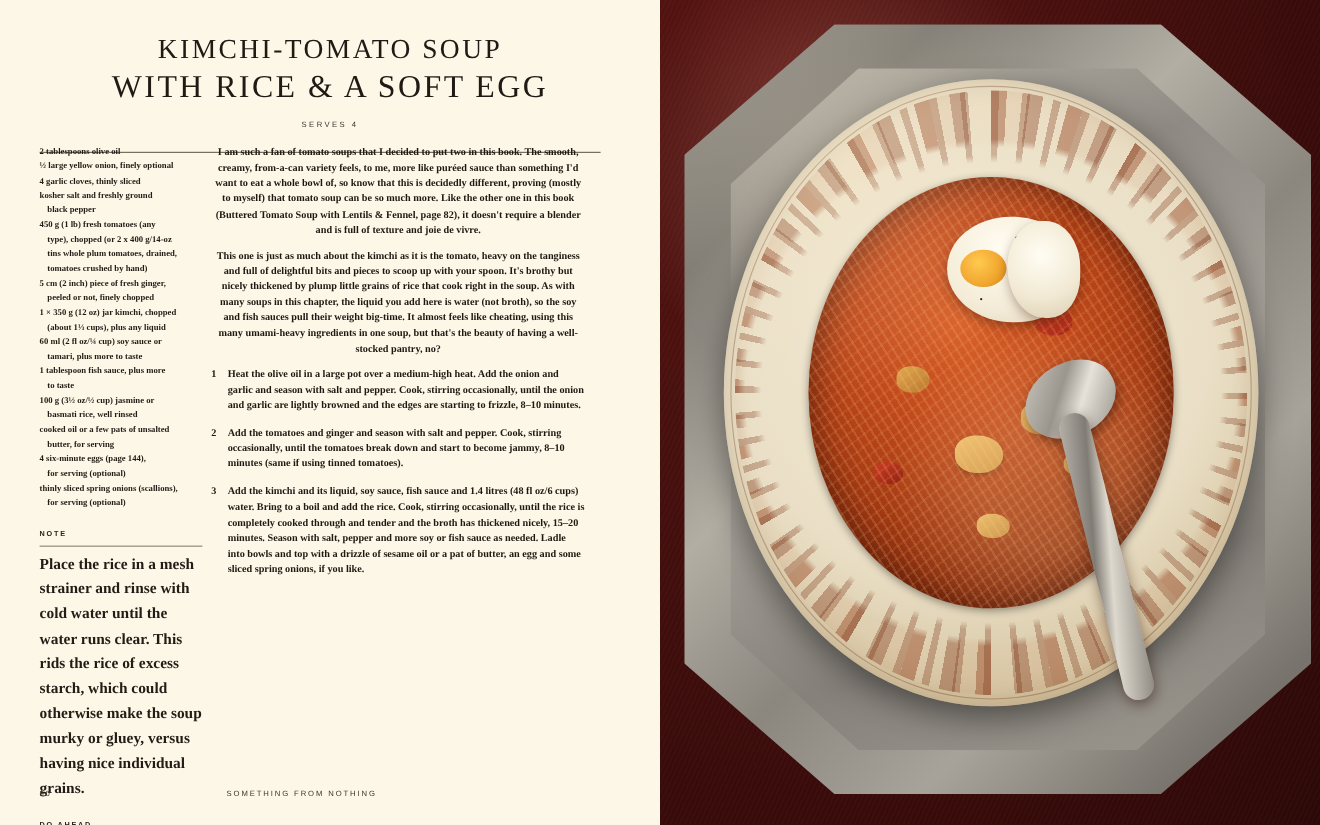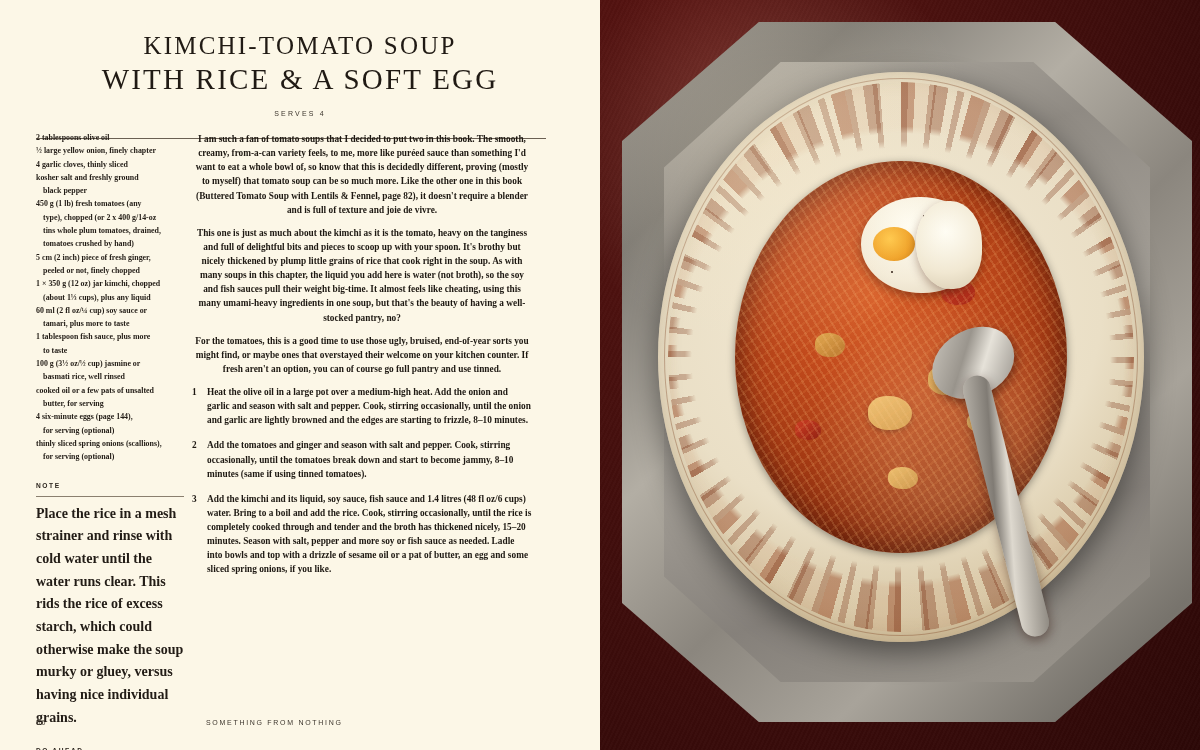--- a/index.html
+++ b/index.html
@@ -318,21 +318,21 @@
       </div>
       <div class="serves">SERVES 4</div>
     </div>
 
     <div class="rule"></div>
 
     <div class="columns">
 
       <div class="col-ing">
         <div class="ing-item">2 tablespoons olive oil</div>
-        <div class="ing-item">½ large yellow onion, finely chapter</div>
+        <div class="ing-item">½ large yellow onion, finely optional</div>
         <div class="ing-item">4 garlic cloves, thinly sliced</div>
         <div class="ing-item">kosher salt and freshly ground</div>
         <div class="ing-item ind">black pepper</div>
         <div class="ing-item">450 g (1 lb) fresh tomatoes (any</div>
         <div class="ing-item ind">type), chopped (or 2 x 400 g/14-oz</div>
         <div class="ing-item ind">tins whole plum tomatoes, drained,</div>
         <div class="ing-item ind">tomatoes crushed by hand)</div>
         <div class="ing-item">5 cm (2 inch) piece of fresh ginger,</div>
         <div class="ing-item ind">peeled or not, finely chopped</div>
         <div class="ing-item">1 × 350 g (12 oz) jar kimchi, chopped</div>
@@ -356,21 +356,20 @@
 
         <div class="sub-head">DO AHEAD</div>
         <div class="sub-rule"></div>
         <div class="note-body">The soup can be made 3 days ahead and refrigerated.</div>
       </div>
 
       <div class="col-body">
         <div class="intro">
           <p>I am such a fan of tomato soups that I decided to put two in this book. The smooth, creamy, from-a-can variety feels, to me, more like puréed sauce than something I'd want to eat a whole bowl of, so know that this is decidedly different, proving (mostly to myself) that tomato soup can be so much more. Like the other one in this book (Buttered Tomato Soup with Lentils &amp; Fennel, page 82), it doesn't require a blender and is full of texture and joie de vivre.</p>
           <p>This one is just as much about the kimchi as it is the tomato, heavy on the tanginess and full of delightful bits and pieces to scoop up with your spoon. It's brothy but nicely thickened by plump little grains of rice that cook right in the soup. As with many soups in this chapter, the liquid you add here is water (not broth), so the soy and fish sauces pull their weight big-time. It almost feels like cheating, using this many umami-heavy ingredients in one soup, but that's the beauty of having a well-stocked pantry, no?</p>
-          <p>For the tomatoes, this is a good time to use those ugly, bruised, end-of-year sorts you might find, or maybe ones that overstayed their welcome on your kitchen counter. If fresh aren't an option, you can of course go full pantry and use tinned.</p>
         </div>
 
         <div class="steps">
           <div class="step">
             <div class="num">1</div>
             <div class="txt">Heat the olive oil in a large pot over a medium-high heat. Add the onion and garlic and season with salt and pepper. Cook, stirring occasionally, until the onion and garlic are lightly browned and the edges are starting to frizzle, 8–10 minutes.</div>
           </div>
           <div class="step">
             <div class="num">2</div>
             <div class="txt">Add the tomatoes and ginger and season with salt and pepper. Cook, stirring occasionally, until the tomatoes break down and start to become jammy, 8–10 minutes (same if using tinned tomatoes).</div>

